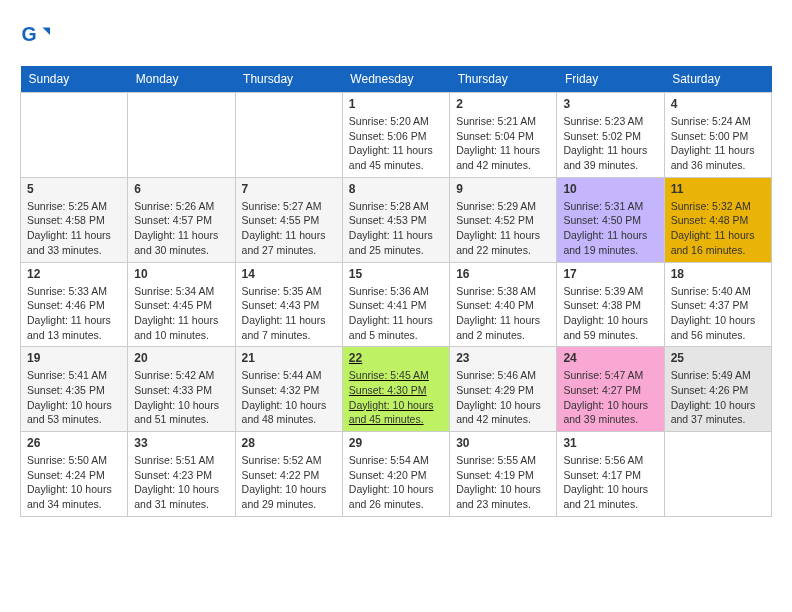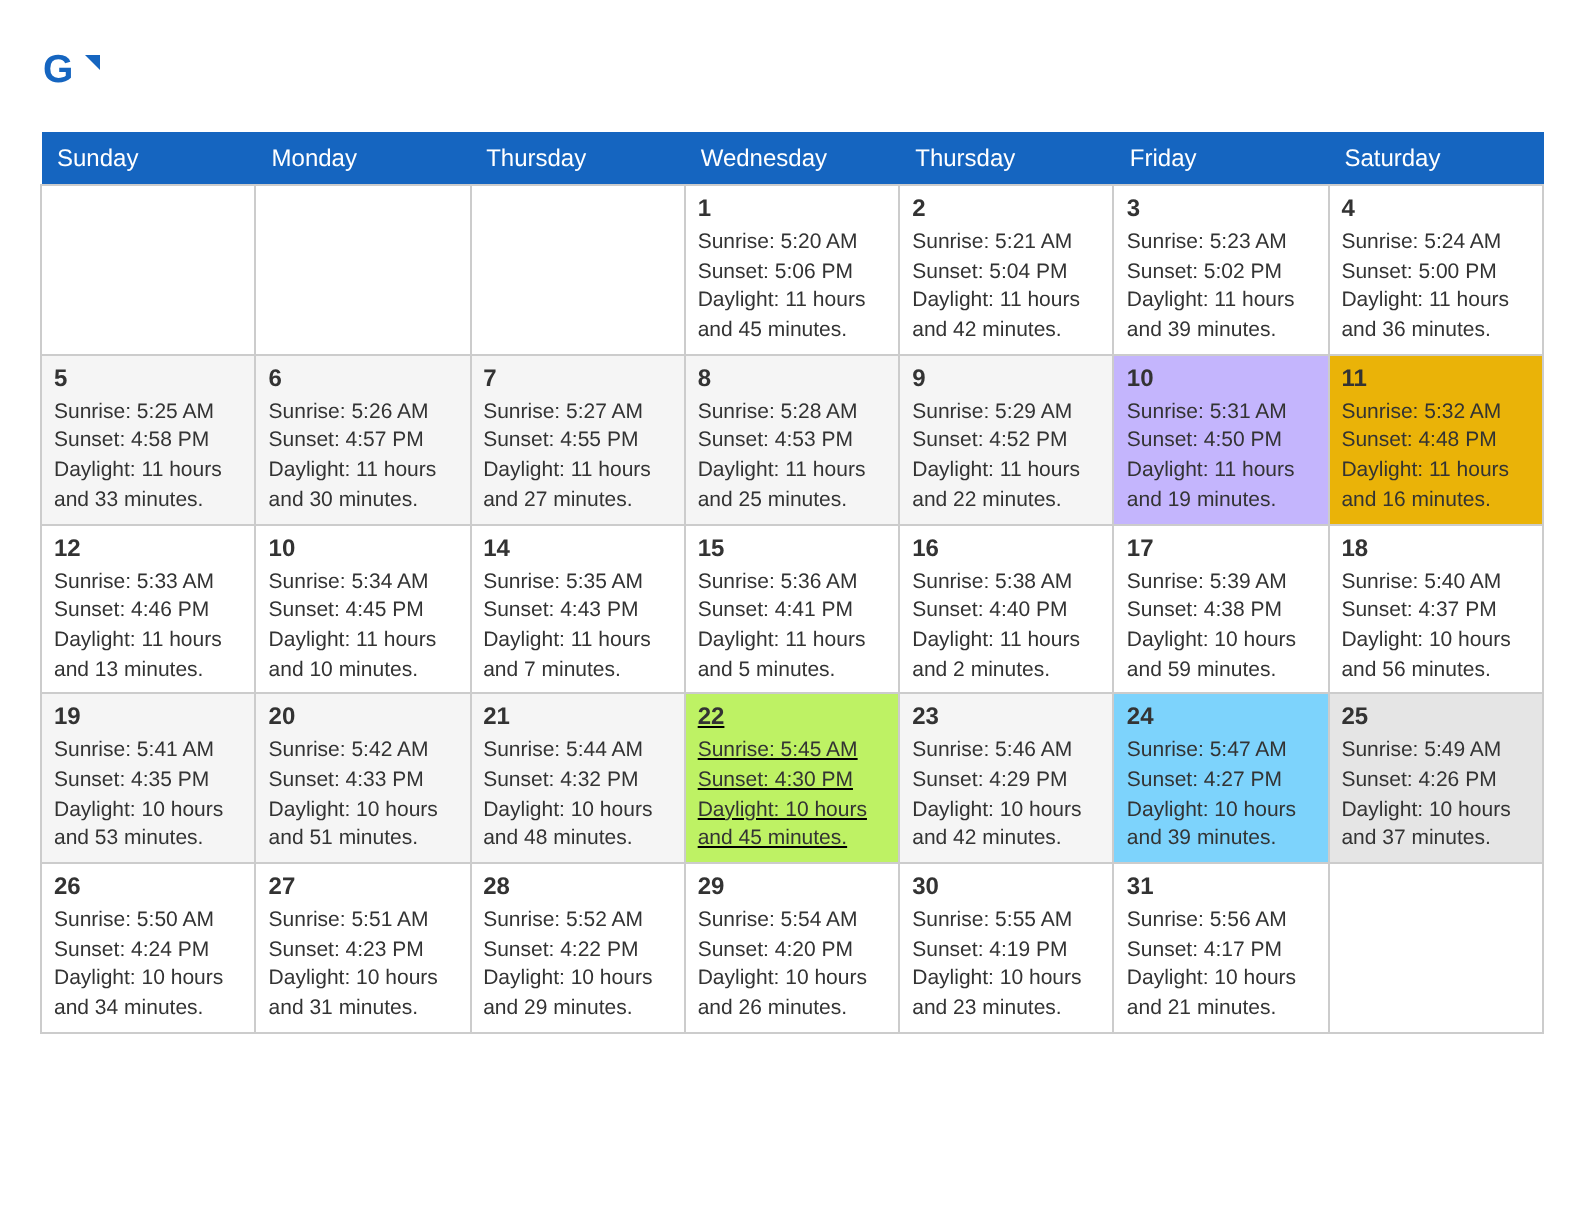--- a/index.html
+++ b/index.html
@@ -213,36 +213,36 @@
           <div class="day-info">Sunrise: 5:44 AM<br>Sunset: 4:32 PM<br>Daylight: 10 hours and 48 minutes.</div>
         </td>
         <td style="background-color: #bef264; text-decoration: underline;">
           <div class="day-number">22</div>
           <div class="day-info">Sunrise: 5:45 AM<br>Sunset: 4:30 PM<br>Daylight: 10 hours and 45 minutes.</div>
         </td>
         <td style="background-color: rgb(245, 245, 245);">
           <div class="day-number">23</div>
           <div class="day-info">Sunrise: 5:46 AM<br>Sunset: 4:29 PM<br>Daylight: 10 hours and 42 minutes.</div>
         </td>
-        <td style="background-color: #7dd3fc;">
+        <td style="background-color: #f9a8d4;">
           <div class="day-number">24</div>
           <div class="day-info">Sunrise: 5:47 AM<br>Sunset: 4:27 PM<br>Daylight: 10 hours and 39 minutes.</div>
         </td>
         <td style="background-color: #e5e5e5;">
           <div class="day-number">25</div>
           <div class="day-info">Sunrise: 5:49 AM<br>Sunset: 4:26 PM<br>Daylight: 10 hours and 37 minutes.</div>
         </td>
       </tr>
       <tr>
         <td>
           <div class="day-number">26</div>
           <div class="day-info">Sunrise: 5:50 AM<br>Sunset: 4:24 PM<br>Daylight: 10 hours and 34 minutes.</div>
         </td>
         <td>
-          <div class="day-number">27</div>
+          <div class="day-number">33</div>
           <div class="day-info">Sunrise: 5:51 AM<br>Sunset: 4:23 PM<br>Daylight: 10 hours and 31 minutes.</div>
         </td>
         <td>
           <div class="day-number">28</div>
           <div class="day-info">Sunrise: 5:52 AM<br>Sunset: 4:22 PM<br>Daylight: 10 hours and 29 minutes.</div>
         </td>
         <td>
           <div class="day-number">29</div>
           <div class="day-info">Sunrise: 5:54 AM<br>Sunset: 4:20 PM<br>Daylight: 10 hours and 26 minutes.</div>
         </td>

